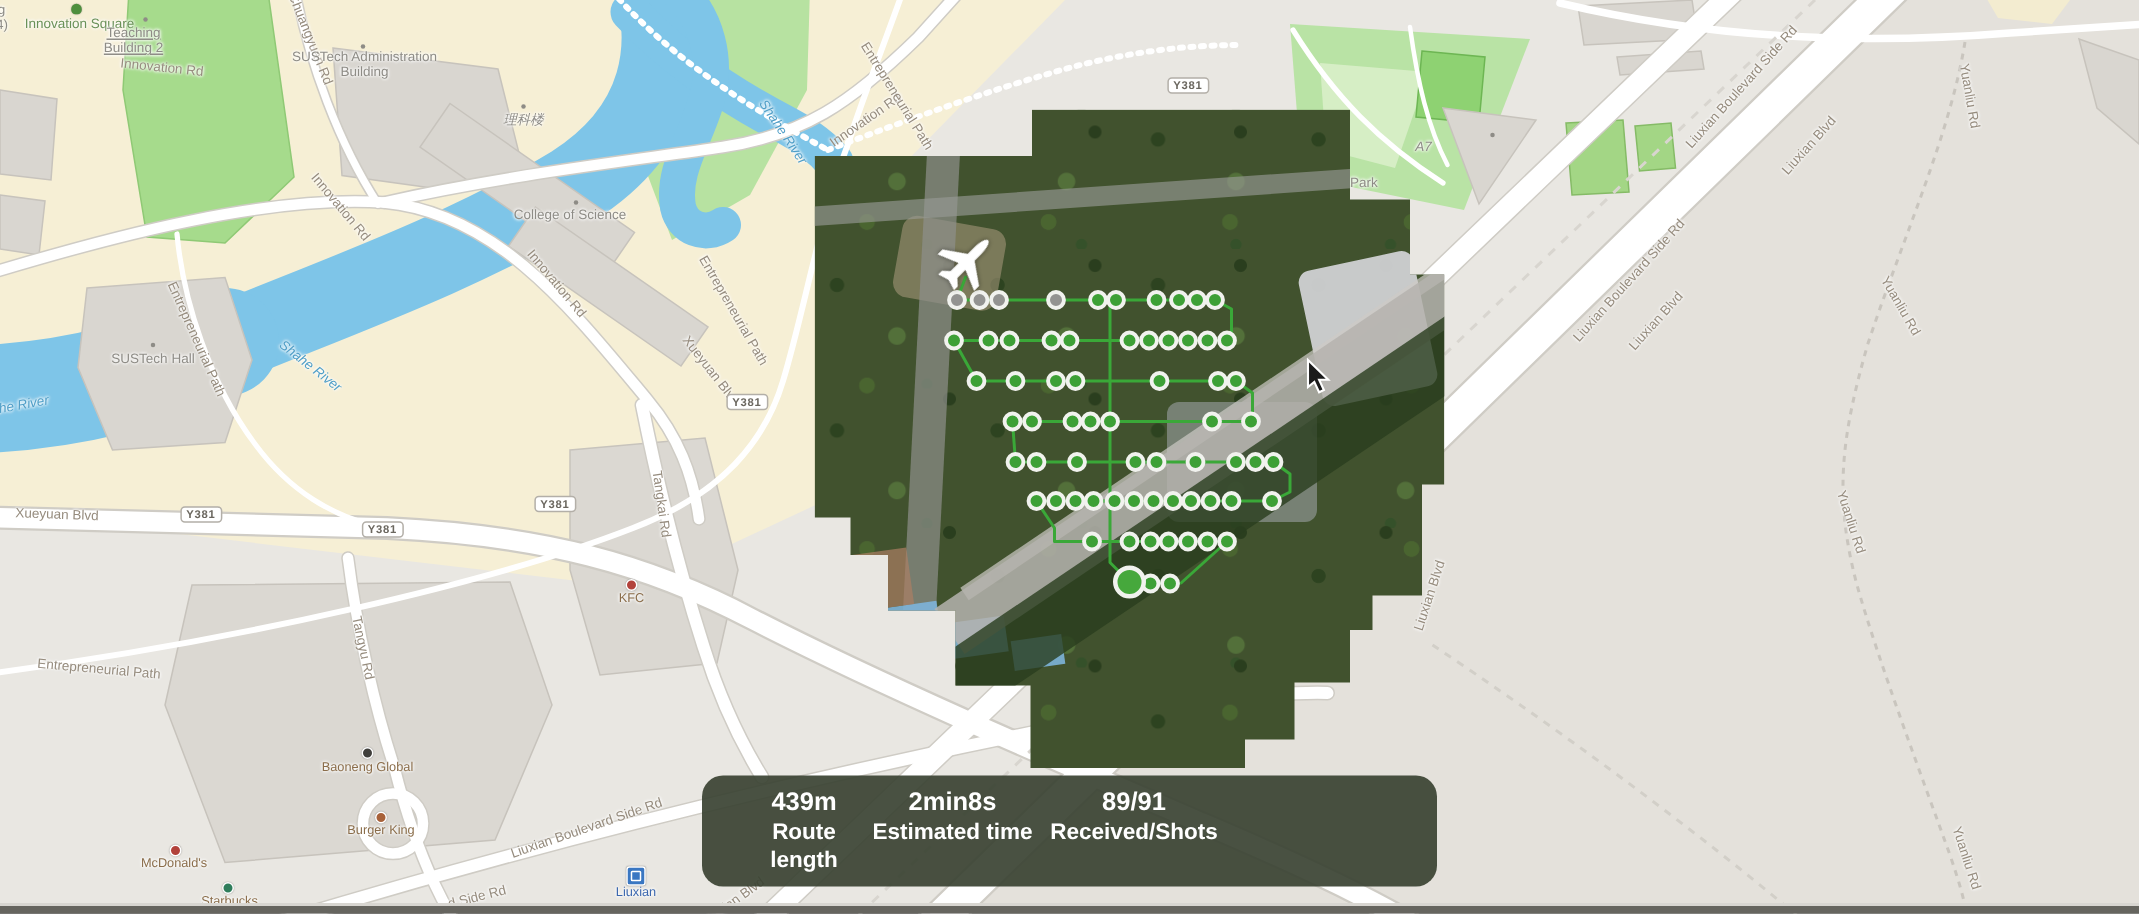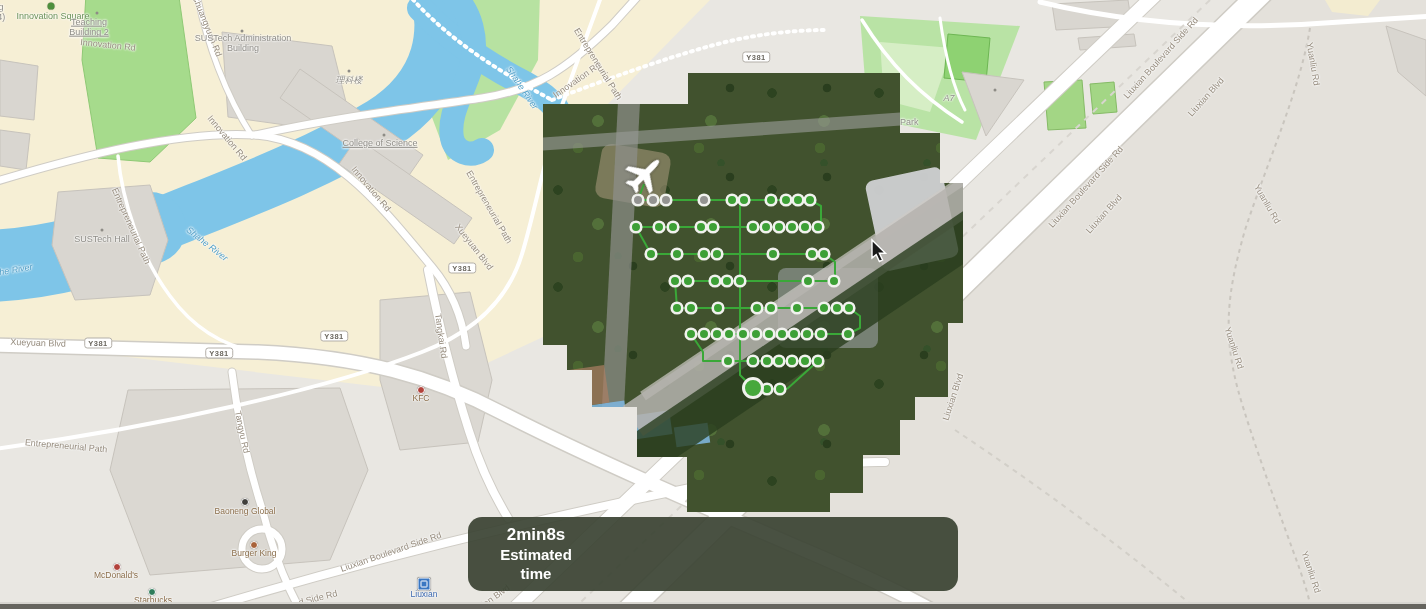--- a/index.html
+++ b/index.html
@@ -19,21 +19,21 @@
   .lbl.station{color:#3b67ae;font-size:8.5px;}
   .picon{position:absolute;transform:translate(-50%,-50%);width:6px;height:6px;border-radius:50%;
          border:1px solid #fff;box-shadow:0 0 1px rgba(0,0,0,.4);}
   .picon.dot{width:3px;height:3px;border:none;background:#8e8c86;box-shadow:none;}
   .picon.tree{width:7px;height:7px;border:none;background:#4e8f3d;border-radius:50% 50% 40% 40%;}
   .picon.metro{width:11px;height:11px;border-radius:2px;background:#3a77c2;border:1px solid #fff;}
   .picon.metro::after{content:"";position:absolute;left:2px;top:2px;right:2px;bottom:2px;
          border:1px solid #fff;border-radius:1px;}
   .shield{position:absolute;transform:translate(-50%,-50%);background:#fff;border:1px solid #b3afa8;
          border-radius:3px;font-size:7.5px;font-weight:bold;color:#6b675f;padding:0 3px;line-height:9px;
-         letter-spacing:.5px;pointer-events:none;}
+         letter-spacing:.5px;pointer-events:none;margin-left:36px;}
   
   #mosaic{position:absolute;left:543px;top:73px;width:420px;height:439px;
     clip-path:polygon(0 31px,145px 31px,145px 0,357px 0,357px 60px,397px 60px,397px 110px,420px 110px,
       420px 250px,405px 250px,405px 324px,372px 324px,372px 347px,357px 347px,357px 382px,320px 382px,
       320px 420px,287px 420px,287px 439px,144px 439px,144px 384px,94px 384px,94px 334px,49px 334px,
       49px 297px,24px 297px,24px 272px,0 272px);
     background-color:#41522e;
     background-image:
       radial-gradient(circle 9px at 15px 20px,#2d4320 50%,transparent 56%),
       radial-gradient(circle 11px at 55px 48px,#53703a 50%,transparent 56%),
@@ -171,21 +171,21 @@
       <div class="lbl bldg" style="left: -16px; top: 12px; --r: 0deg;">(Teaching
 Building 4)</div>
       <div class="lbl bldg" style="left: 89px; top: 27px; text-decoration: underline; --r: 0deg;">Teaching
 Building 2</div>
       <div class="picon dot" style="left: 97px; top: 13px;"></div>
       <div class="lbl bldg" style="left: 243px; top: 43px; --r: 0deg;">SUSTech Administration
 Building</div>
       <div class="picon dot" style="left: 242px; top: 31px;"></div>
       <div class="lbl bldg" style="left: 349px; top: 80px; font-style: italic; --r: 0deg;">理科楼</div>
       <div class="picon dot" style="left: 349px; top: 71px;"></div>
-      <div class="lbl bldg" style="left: 380px; top: 143px; text-decoration: underline; --r: 0deg;">College of Science</div>
+      <div class="lbl bldg" style="left: 380px; top: 143px; --r: 0deg;">College of Science</div>
       <div class="picon dot" style="left: 384px; top: 135px;"></div>
       <div class="lbl bldg" style="left: 102px; top: 239px; --r: 0deg;">SUSTech Hall</div>
       <div class="picon dot" style="left: 102px; top: 230px;"></div>
       <div class="lbl bldg" style="left: 908px; top: 122px; --r: 0deg;">IPark</div>
       <div class="lbl bldg" style="left: 949px; top: 98px; font-style: italic; --r: 0deg;">A7</div>
       <div class="picon dot" style="left: 995px; top: 90px;"></div>
       <div class="lbl poi" style="left: 421px; top: 399px; --r: 0deg;">KFC</div>
       <div class="picon" style="left: 421px; top: 390px; background: rgb(178, 66, 59);"></div>
       <div class="lbl poi" style="left: 245px; top: 512px; --r: 0deg;">Baoneng Global</div>
       <div class="picon" style="left: 245px; top: 502px; background: rgb(64, 63, 60);"></div>
@@ -307,23 +307,31 @@
         <circle cx="780" cy="389" r="5.3" fill="#3da036" stroke="#f1f2ee" stroke-width="2.6" style="pointer-events: auto;"></circle>
         <circle cx="753" cy="388" r="9.5" fill="#46a83c" stroke="#f1f2ee" stroke-width="3" style="pointer-events: auto;"></circle>
       </g>
     <g id="plane" style="pointer-events:auto;cursor:pointer;" transform="translate(645,174) rotate(45) scale(1.15)">
       <path d="M0,-17 C1.6,-17 2.8,-13 2.8,-8.5 L2.8,-3 L15,5.5 L15,9.5 L2.8,4.5 L2.8,11 L6.5,14.5 L6.5,17.5 L0,15.5 L-6.5,17.5 L-6.5,14.5 L-2.8,11 L-2.8,4.5 L-15,9.5 L-15,5.5 L-2.8,-3 L-2.8,-8.5 C-2.8,-13 -1.6,-17 0,-17 Z" fill="#ffffff" style="filter:drop-shadow(0 0 1.5px rgba(0,0,0,.45));"></path>
     </g>
   </svg>
 
   <div id="stats">
     <div class="stat">
+      <div class="v">439m</div>
+      <div class="l">Route length</div>
+    </div>
+    <div class="stat">
       <div class="v">2min8s</div>
       <div class="l">Estimated time</div>
     </div>
+    <div class="stat">
+      <div class="v">89/91</div>
+      <div class="l">Received/Shots</div>
+    </div>
   </div>
 
   <svg id="cursor-svg" width="1426" height="609" viewBox="0 0 1426 609">
     <g id="cursor" transform="translate(872,240)">
       <path d="M0,0 L0,18 L4.2,14.6 L7.4,21.5 L10.6,20 L7.4,13.2 L13.5,13.2 Z" fill="#1a1a1a" stroke="#ffffff" stroke-width="1.4"></path>
     </g>
   </svg>
 
   <div id="bottom-strip"></div>
 </div>

